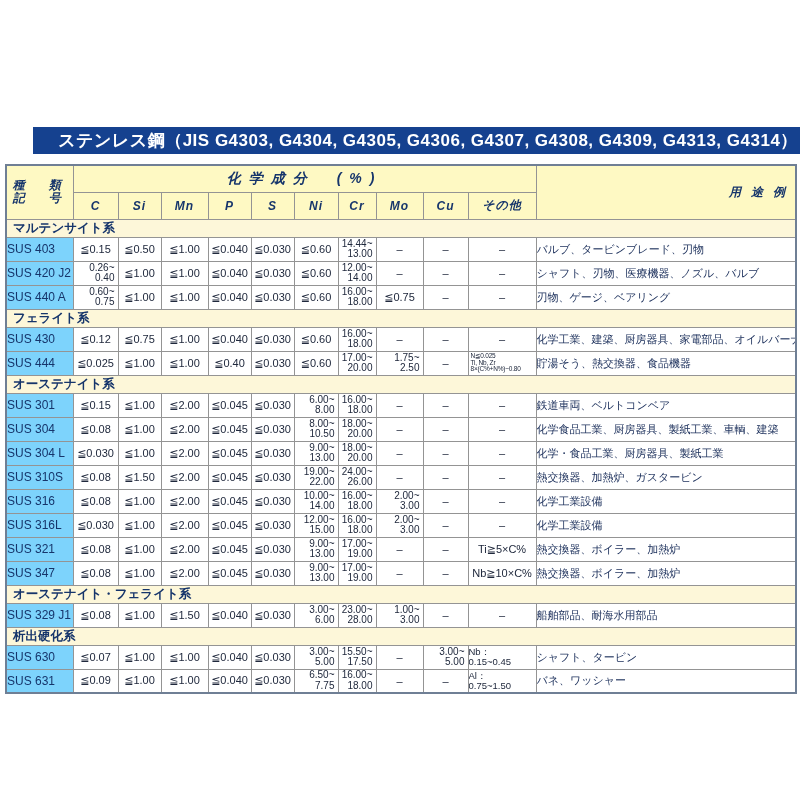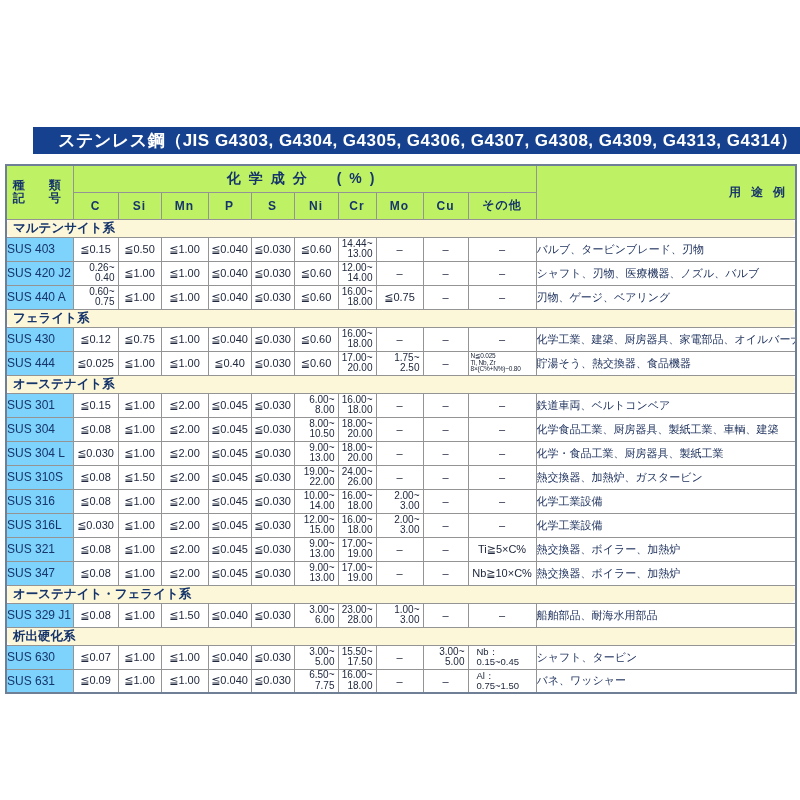--- a/index.html
+++ b/index.html
@@ -4,35 +4,35 @@
 <style>
   html,body{margin:0;padding:0;background:#ffffff;}
   .page{position:relative;width:800px;height:800px;background:#ffffff;overflow:hidden;
         font-family:"Liberation Sans","DejaVu Sans",sans-serif;}
   .title-bar{position:absolute;left:5px;top:127px;width:790px;height:27px;background:#15418f;
              display:flex;align-items:center;justify-content:center;margin-left:28px;}
   .title-bar .title-text{color:#ffffff;font-size:17px;font-weight:bold;letter-spacing:0.5px;white-space:nowrap;}
   table.steel{position:absolute;left:5px;top:164px;width:790px;border-collapse:collapse;table-layout:fixed;
               border:2px solid #6f7f95;color:#1a2e5a;}
   table.steel th, table.steel td{border:1px solid #949494;padding:0;overflow:hidden;}
-  thead th{background:#bef264;font-weight:bold;color:#16356b;}
+  thead th{background:#fef9c3;font-weight:bold;color:#16356b;font-style:italic;}
   tr.hrow{height:27px;}
   th.th-type div{font-size:12px;line-height:13px;letter-spacing:6px;text-align:center;}
   th.th-comp{font-size:14px;letter-spacing:8px;text-align:center;}
   th.th-usage{font-size:12px;letter-spacing:10px;text-align:right;}
   th.th-el{font-size:12px;text-align:center;letter-spacing:1px;}
   tr.section{height:18px;}
   tr.section td{background:#fdf7d9;font-size:12.5px;font-weight:bold;color:#16356b;
-                text-align:left;padding-left:6px;border-radius:7px;}
+                text-align:left;padding-left:6px;}
   tr.data{height:24px;}
   td.code{background:#7dd3fc;font-size:12px;text-align:left;padding-left:6px;color:#16356b;white-space:nowrap;}
   td.val{font-size:11px;text-align:center;color:#20293d;}
   td.val.range{text-align:right;padding-right:3px;}
   td.val .ln{display:block;font-size:10px;line-height:10.5px;}
-  td.val.other-multi{text-align:left;padding-left:8px;}
+  td.val.other-multi{text-align:left;padding-left:0;}
   td.val.other-multi .ln{font-size:9.5px;line-height:10px;}
   td.val.fine{text-align:left;padding-left:2px;}
   td.val.fine .ln{font-size:6.5px;line-height:6.8px;letter-spacing:-0.2px;}
   td.usage{font-size:11px;text-align:left;padding-left:6px;color:#1a2e5a;white-space:nowrap;}
 </style>
 </head>
 <body>
 
 <div class="page">
 

